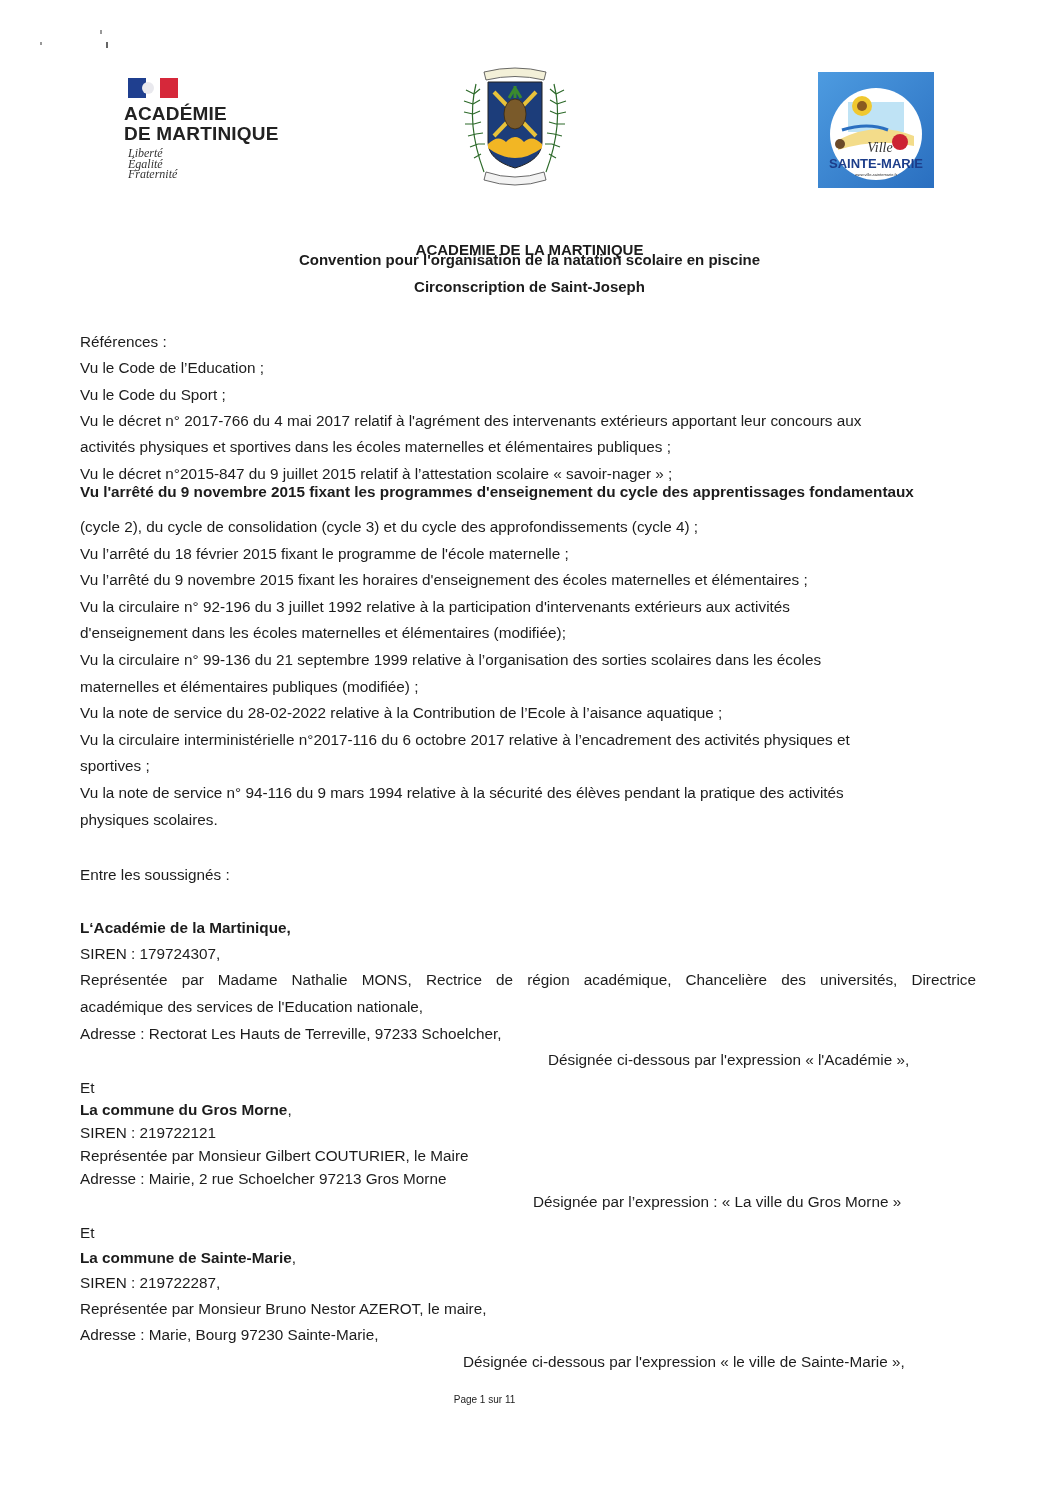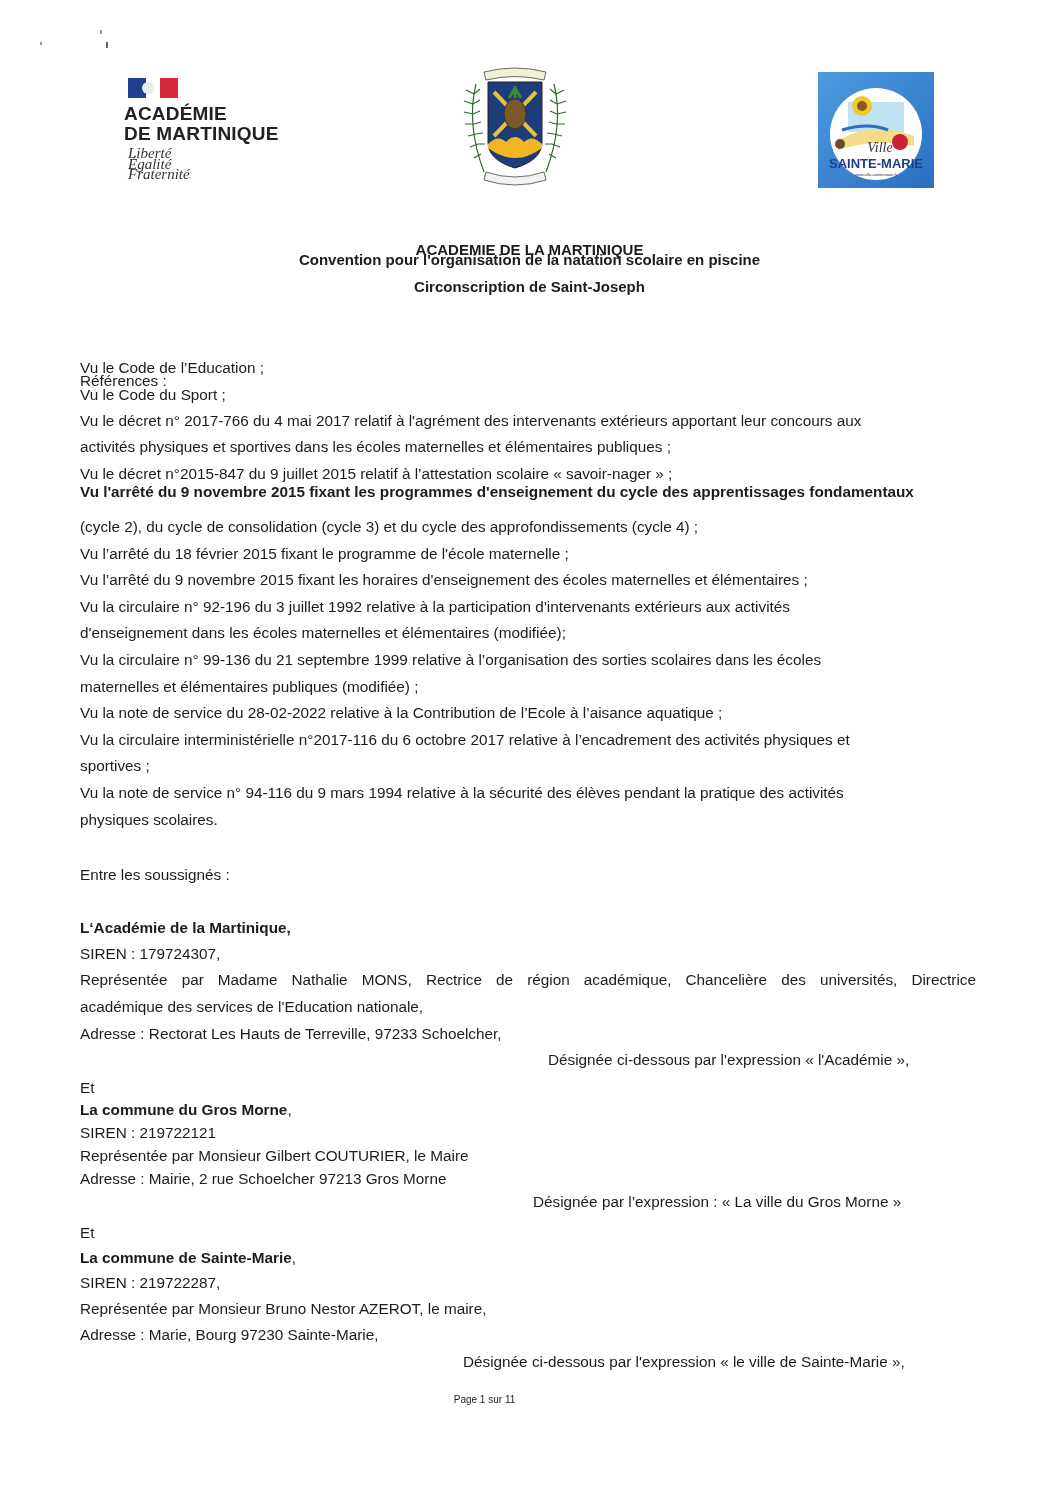--- a/index.html
+++ b/index.html
@@ -7,21 +7,21 @@
          font-family:"Liberation Sans", sans-serif; color:#1a1a1a; }
   .abs { position:absolute; }
   
   .acad-logo { left:88px; top:78px; width:180px; height:110px;margin-left:36px; }
   .flag { position:absolute; left:4px; top:0; width:50px; height:20px; display:flex; }
   .flag .b { width:18px; height:20px; background:#1f3f8f; }
   .flag .w { width:14px; height:20px; background:#ffffff; position:relative; }
   .flag .w::before { content:""; position:absolute; left:-4px; top:4px; width:12px; height:12px; border-radius:50%; background:#e9e9ee; }
   .flag .r { width:18px; height:20px; background:#d6283a; }
   .acad-name { position:absolute; left:0; top:26px; font-weight:bold; font-size:19px; line-height:20px; color:#222; letter-spacing:0.2px; }
-  .devise { position:absolute; left:4px; top:70px; font-family:"Liberation Serif", serif; font-style:italic; font-size:15px; line-height:10.5px; color:#333; }
+  .devise { position:absolute; left:4px; top:70px; font-family:"Liberation Serif", serif; font-style:italic; font-size:12px; line-height:10.5px; color:#333; }
   .crest { left:456px; top:64px; width:118px; height:124px; }
   .sm-logo { left:818px; top:72px; width:116px; height:116px; }
   
   .heading { position:absolute; left:0; width:1059px; text-align:center; font-weight:bold; font-size:15px; color:#1c1c1c; }
   
   .line { position:absolute; left:80px; font-size:15.3px; line-height:18px; color:#1c1c1c; white-space:nowrap; }
   .bold { font-weight:bold; }
   .justify { white-space:normal; width:896px; text-align:justify; text-align-last:justify; }
   .page-num { position:absolute; left:0; width:969px; text-align:center; font-size:10px; top:1394px; color:#1c1c1c; }
   .speck { position:absolute; width:2px; height:3px; background:#999; }
@@ -98,21 +98,21 @@
     <text x="62" y="80" font-family="Liberation Serif, serif" font-style="italic" font-size="14" fill="#333" text-anchor="middle">Ville</text>
     <text x="58" y="96" font-family="Liberation Sans, sans-serif" font-weight="bold" font-size="13" fill="#1c3d8a" text-anchor="middle">SAINTE-MARIE</text>
     <text x="58" y="104" font-family="Liberation Sans, sans-serif" font-size="4" fill="#333" text-anchor="middle">www.ville-saintemarie.fr</text>
   </svg>
 </div>
 
 <div class="heading" style="top:224px;margin-top:17px;">ACADEMIE DE LA MARTINIQUE</div>
 <div class="heading" style="top:251px;">Convention pour l'organisation de la natation scolaire en piscine</div>
 <div class="heading" style="top:278px;">Circonscription de Saint-Joseph</div>
 
-<div class="line" style="top:333px;margin-top:39px;">Références :</div>
+<div class="line" style="top:333px;">Références :</div>
 <div class="line" style="top:359px;">Vu le Code de l’Education ;</div>
 <div class="line" style="top:386px;">Vu le Code du Sport ;</div>
 <div class="line" style="top:412px;">Vu le décret n° 2017-766 du 4 mai 2017 relatif à l'agrément des intervenants extérieurs apportant leur concours aux</div>
 <div class="line" style="top:438px;">activités physiques et sportives dans les écoles maternelles et élémentaires publiques ;</div>
 <div class="line" style="top:465px;">Vu le décret n°2015-847 du 9 juillet 2015 relatif à l’attestation scolaire « savoir-nager » ;</div>
 <div class="line" style="top:483px;font-weight:bold;">Vu l'arrêté du 9 novembre 2015 fixant les programmes d'enseignement du cycle des apprentissages fondamentaux</div>
 <div class="line" style="top:518px;">(cycle 2), du cycle de consolidation (cycle 3) et du cycle des approfondissements (cycle 4) ;</div>
 <div class="line" style="top:545px;">Vu l’arrêté du 18 février 2015 fixant le programme de l'école maternelle ;</div>
 <div class="line" style="top:571px;text-align:center;">Vu l’arrêté du 9 novembre 2015 fixant les horaires d'enseignement des écoles maternelles et élémentaires ;</div>
 <div class="line" style="top:598px;">Vu la circulaire n° 92-196 du 3 juillet 1992 relative à la participation d'intervenants extérieurs aux activités</div>

